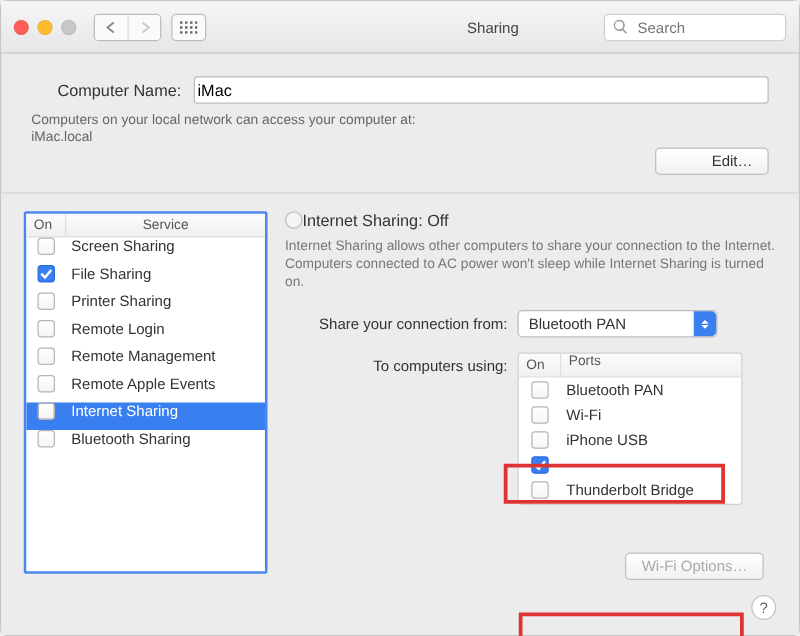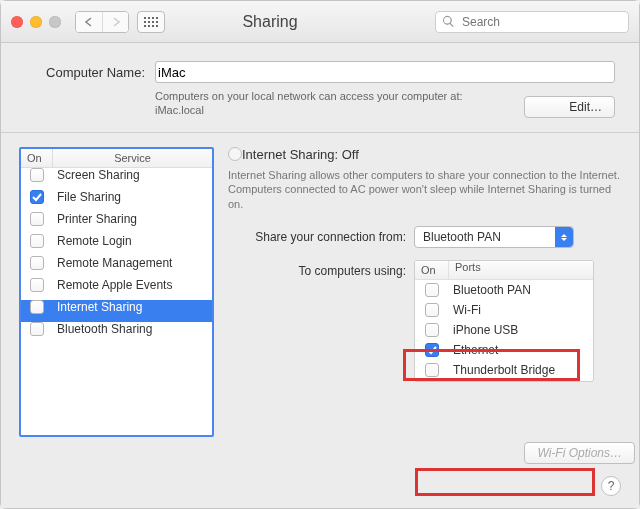--- a/index.html
+++ b/index.html
@@ -6,29 +6,29 @@
   body { background: #ececec; width: 640px; height: 509px; overflow: hidden; font-size: 13px; color: #333; }
   .window { width: 100%; height: 100%; background: #ececec; border-radius: 6px; border: 1px solid #c5c5c5; display: flex; flex-direction: column; }
   .titlebar { height: 42px; background: linear-gradient(#f6f6f6,#e6e6e6); border-bottom: 1px solid #c9c9c9; display: flex; align-items: center; padding: 0 10px; gap: 8px; }
   .traffic { display:flex; gap:7px; margin-right: 6px;}
   .dot { width:12px; height:12px; border-radius:50%; box-shadow: inset 0 0 1px rgba(0,0,0,.3);}
   .dot.r{background:#ff5f57;} .dot.y{background:#ffbd2e;} .dot.g{background:#c7c7c7;}
   .navbtns { display:flex; height:22px; border:1px solid #bdbdbd; border-radius:4px; overflow:hidden; background:#fff;}
   .navbtns button{ width:26px; background:#fafafa; border:none; border-left:1px solid #ddd; display:flex;align-items:center;justify-content:center; color:#666;}
   .navbtns button:first-child{border-left:none;}
   .gridbtn{ height:22px; width:28px; border:1px solid #bdbdbd; border-radius:4px; background:#fafafa; display:flex;align-items:center;justify-content:center; color:#555;}
-  .title-center{ flex:1; text-align:center; font-size:16px; color:#444; padding-right:60px;}
-  .search{ position:relative; width:194px; }
+  .title-center{ flex:1; text-align:right; font-size:12px; color:#444; padding-right:60px;}
+  .search{ position:relative; width:146px; }
   .search input{ width:100%; height:22px; border:1px solid #cfcfcf; border-radius:4px; padding:0 8px 0 26px; font-size:12px; color:#666; background:#fff;}
   .search svg{ position:absolute; left:7px; top:4px; width:13px; height:13px; fill:#999;}
   .topsection{ padding: 18px 24px 14px 24px; border-bottom:1px solid #cfcfcf;}
   .row1{display:flex; align-items:center; gap:10px;}
   .row1 .lbl{ width:120px; text-align:right; font-size:13px;}
   .row1 input{ flex:1; height:22px; border:1px solid #bcbcbc; border-radius:3px; background:#fff; padding:0 2px; font-size:13px;}
-  .subrow{display:flex; margin-top:6px;}
+  .subrow{display:flex; margin-top:6px;flex-direction:column;}
   .subrow .spacer{width:130px;}
   .subrow .note{ flex:1; font-size:11px; color:#666; line-height:1.3;}
   .subrow .editbtn{ align-self:flex-end;padding-left:44px; }
   .btn{ height:22px; min-width:64px; padding:0 12px; border:1px solid #bfbfbf; border-radius:4px; background:linear-gradient(#fff,#f1f1f1); font-size:12px; color:#333;}
   .btn.disabled{ color:#aaa;}
   .mainarea{ flex:1; padding:14px 18px 18px 18px; display:flex; gap:14px; background:#ececec; position:relative;}
   .servicelist{ width:195px; border:2px solid #4b86f0; border-radius:2px; background:#fff; height:290px; overflow:hidden; font-size:12px;}
   .slhead{ display:flex; background:linear-gradient(#fcfcfc,#f0f0f0); border-bottom:1px solid #ddd; font-size:11px; color:#555;}
   .slhead .c1{width:32px; padding:3px 6px; border-right:1px solid #ddd;}
   .slhead .c2{flex:1; padding:3px 6px;text-align:center;}
@@ -52,21 +52,21 @@
   .select .arrow::after{content:""; border:3px solid transparent; border-top-color:#fff;}
   .portsrow{ display:flex; gap:8px;}
   .portsrow .flabel{ width:178px; text-align:right; font-size:12px; padding-top:4px;}
   .portslist{ flex:1; max-width:180px; border:1px solid #cfcfcf; border-radius:3px; background:#fff; height:122px; overflow:hidden;}
   .plhead{ display:flex; background:linear-gradient(#fcfcfc,#f0f0f0); border-bottom:1px solid #e0e0e0; font-size:11px; color:#555;}
   .plhead .c1{width:34px; padding:3px 6px; border-right:1px solid #e0e0e0;}
   .plhead .c2{flex:1; padding:0 6px;}
   .plrow{display:flex; align-items:center; height:20px; font-size:12px;}
   .plrow .cb{width:34px; display:flex; justify-content:center;}
   .plrow .txt{flex:1; padding:0 4px;}
-  .wifiopt{ position:absolute; right:4px; bottom:44px;font-style:italic;}
+  .wifiopt{ position:absolute; right:28px; bottom:44px;}
   .helpbtn{ position:absolute; right:18px; bottom:12px; width:20px; height:20px; border:1px solid #c0c0c0; border-radius:50%; background:#fff; display:flex; align-items:center; justify-content:center; color:#666; font-size:12px;}
   .redbox1{ position:absolute; border:3px solid #d33; pointer-events:none; left:402px; top:216px; width:177px; height:32px;}
   .redbox2{ position:absolute; border:3px solid #d33; pointer-events:none; left:414px; top:335px; width:180px; height:28px;}
 </style>
 </head>
 <body>
 
 <div class="window">
 
   <div class="titlebar">
@@ -234,21 +234,20 @@
       <div class="txt">iPhone USB</div>
     </div>
               <div class="plrow">
       <div class="cb">
                   <div class="checkbox checked">
                     <svg viewBox="0 0 10 10">
                       <path d="M1 5 4 8 9 2" stroke="currentColor" stroke-width="2" fill="none" style="stroke:#fff"></path>
                     </svg>
                   </div>
                 </div>
-      <div class="txt">Ethernet</div>
     </div>
               <div class="plrow">
       <div class="cb">
                   <div class="checkbox"></div>
                 </div>
       <div class="txt">Thunderbolt Bridge</div>
     </div>
             </div>
         </div>
       </div>

